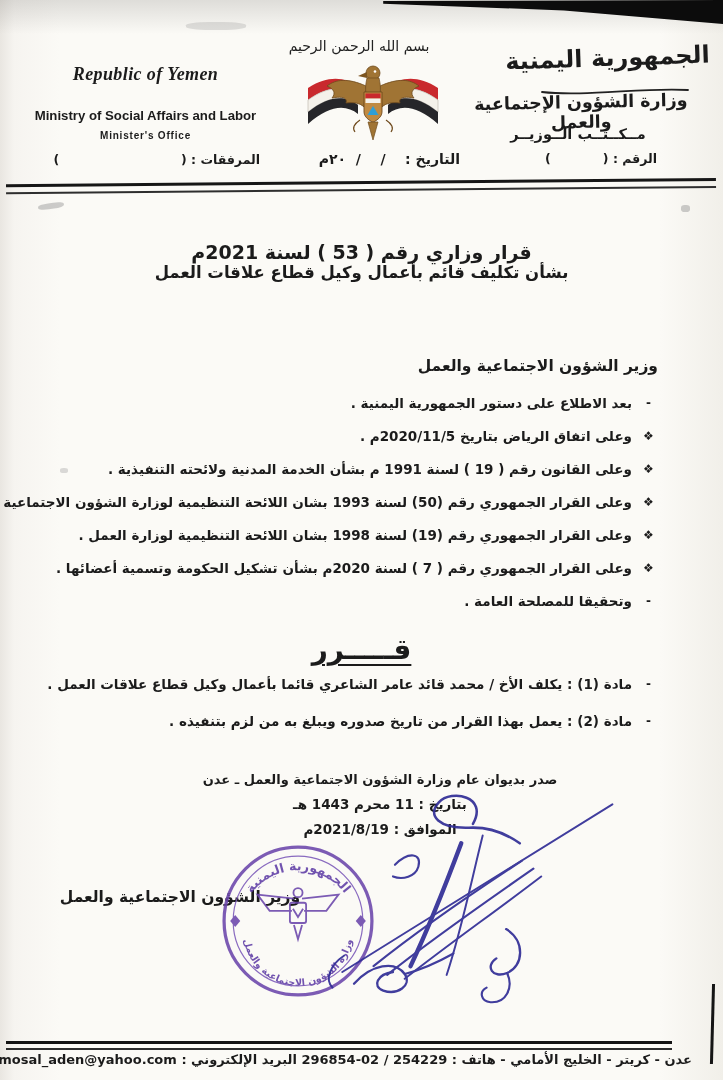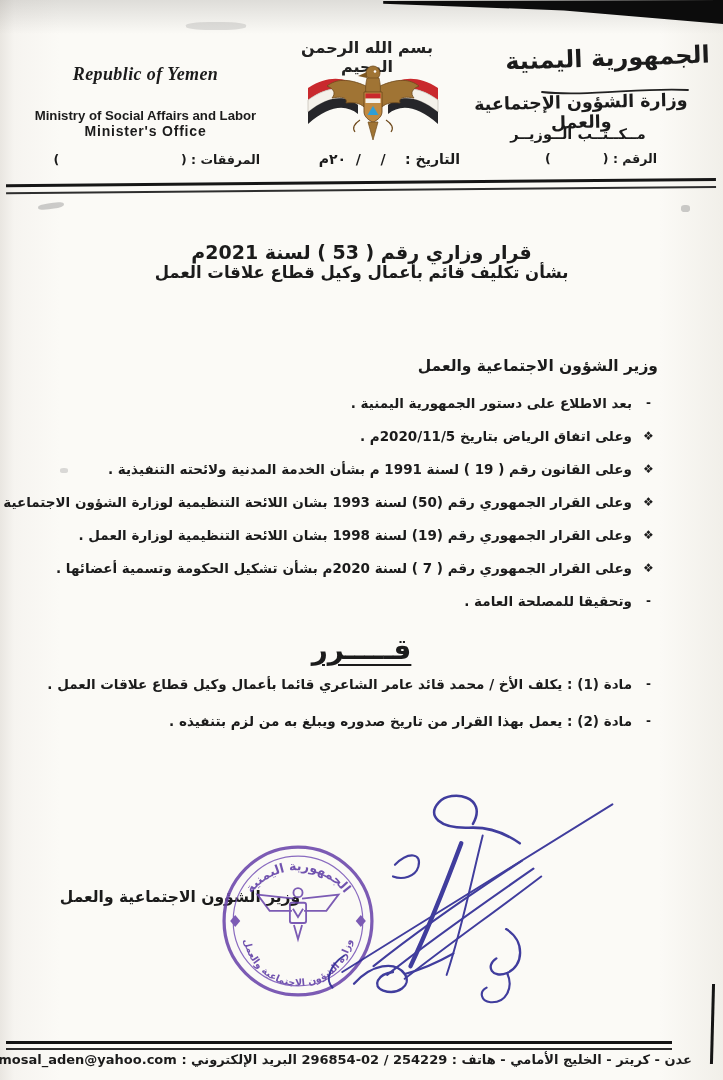--- a/index.html
+++ b/index.html
@@ -18,23 +18,23 @@
     clip-path:polygon(53% 4%,100% 0,100% 92%,78% 40%,53% 14%);}
   .top-haze{left:0;top:0;width:723px;height:34px;background:linear-gradient(180deg,rgba(90,88,84,.18),rgba(90,88,84,0));}
   .right-line{left:711px;top:984px;width:3px;height:80px;background:#151515;transform:rotate(1.5deg);}
 
   .smudge{background:#8a8a8a;opacity:.42;border-radius:40%;}
 
   
   .en-block{left:28px;top:64px;width:235px;text-align:center;}
   .en-l1{font-family:"Liberation Serif","DejaVu Serif",serif;font-style:italic;font-weight:bold;font-size:18px;letter-spacing:.4px;}
   .en-l2{font-family:"Liberation Sans","DejaVu Sans",sans-serif;font-weight:bold;font-size:13.2px;margin-top:23px;}
-  .en-l3{font-family:"Liberation Sans","DejaVu Sans",sans-serif;font-weight:bold;font-size:14px;letter-spacing:.8px;}
+  .en-l3{font-family:"Liberation Sans","DejaVu Sans",sans-serif;font-weight:bold;font-size:10px;margin-top:7px;letter-spacing:.8px;}
   .attachments{left:8px;top:152px;width:252px;font-size:12.5px;font-weight:bold;}
-  .bismillah{left:282px;top:38px;width:170px;text-align:center;font-size:16px;font-weight:bold;color:#222;}
+  .bismillah{left:274px;top:38px;width:170px;text-align:center;font-size:14px;font-weight:normal;color:#222;}
   .date-field{left:290px;top:151px;width:170px;font-size:14px;font-weight:bold;}
   .republic{left:505px;top:44px;width:205px;text-align:center;font-size:24px;font-weight:bold;transform:rotate(-2deg);}
   .ministry-ar{left:448px;top:92px;width:266px;text-align:center;font-size:17.5px;font-weight:bold;transform:rotate(-1.2deg);}
   .office-ar{left:492px;top:126px;width:172px;text-align:center;font-size:14.5px;font-weight:bold;}
   .number-field{left:495px;top:151px;width:162px;font-size:12.5px;font-weight:bold;}
   .header-rule{left:6px;top:178px;width:710px;transform:rotate(-0.5deg);transform-origin:right center;}
   .header-rule .r1{height:3px;background:#161616;}
   .header-rule .r2{height:2px;background:#2e2e2e;margin-top:5px;}
 
   
@@ -178,20 +178,25 @@
     <div class="item">
       <span class="bullet">-</span>
       <span>مادة (1) : يكلف الأخ / محمد قائد عامر الشاعري قائما بأعمال وكيل قطاع علاقات العمل .</span>
     </div>
     <div class="item">
       <span class="bullet">-</span>
       <span>مادة (2) : يعمل بهذا القرار من تاريخ صدوره ويبلغ به من لزم بتنفيذه .</span>
     </div>
   </div>
 
+  <div class="abs issuance rtl">
+    <div class="iss-1 nowrap">صدر بديوان عام وزارة الشؤون الاجتماعية والعمل ـ عدن</div>
+    <div class="iss-2">بتاريخ : 11 محرم 1443 هـ</div>
+    <div class="iss-3">الموافق : 2021/8/19م</div>
+  </div>
 
   <div class="abs signatory rtl">
     <div class="sig-title">وزير الشؤون الاجتماعية والعمل</div>
   </div>
 
   <svg class="abs stamp" width="158" height="158" viewBox="0 0 156 156">
     <circle cx="78" cy="78" r="73" fill="none" stroke="#6b46ab" stroke-width="3.2"></circle>
     <circle cx="78" cy="78" r="64" fill="none" stroke="#7a57b8" stroke-width="1.2"></circle>
     <defs>
       <path id="arcT" d="M 20,86 A 58,58 0 0 1 136,86"></path>

